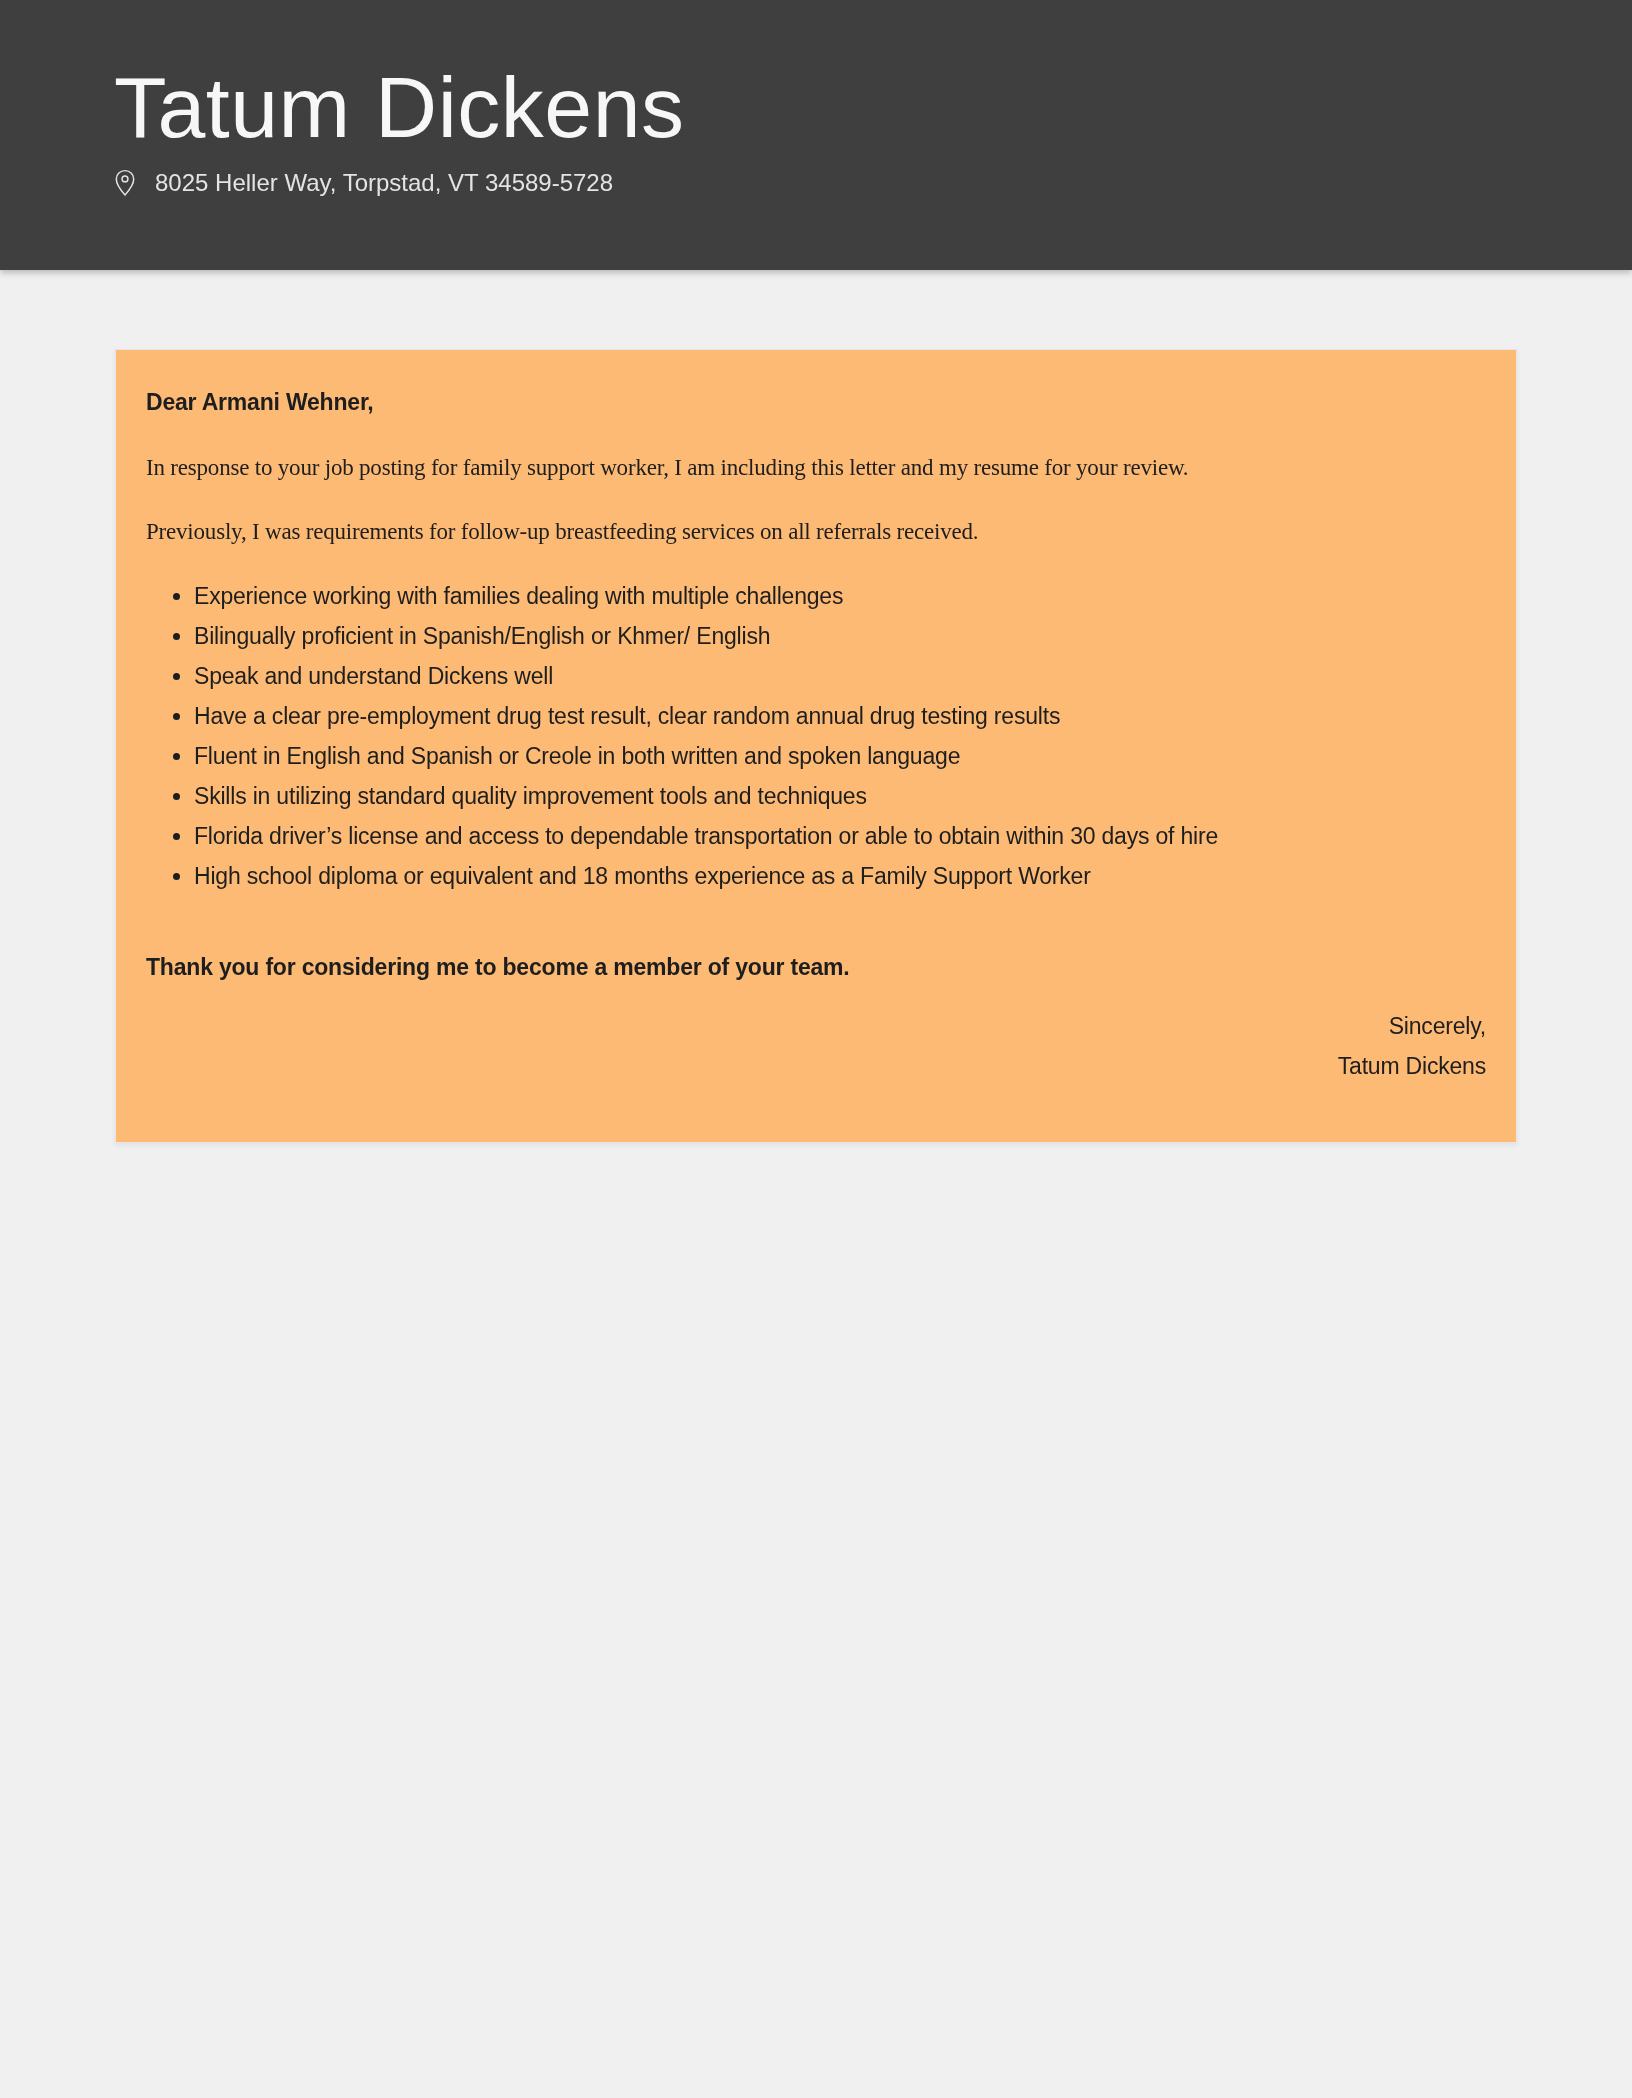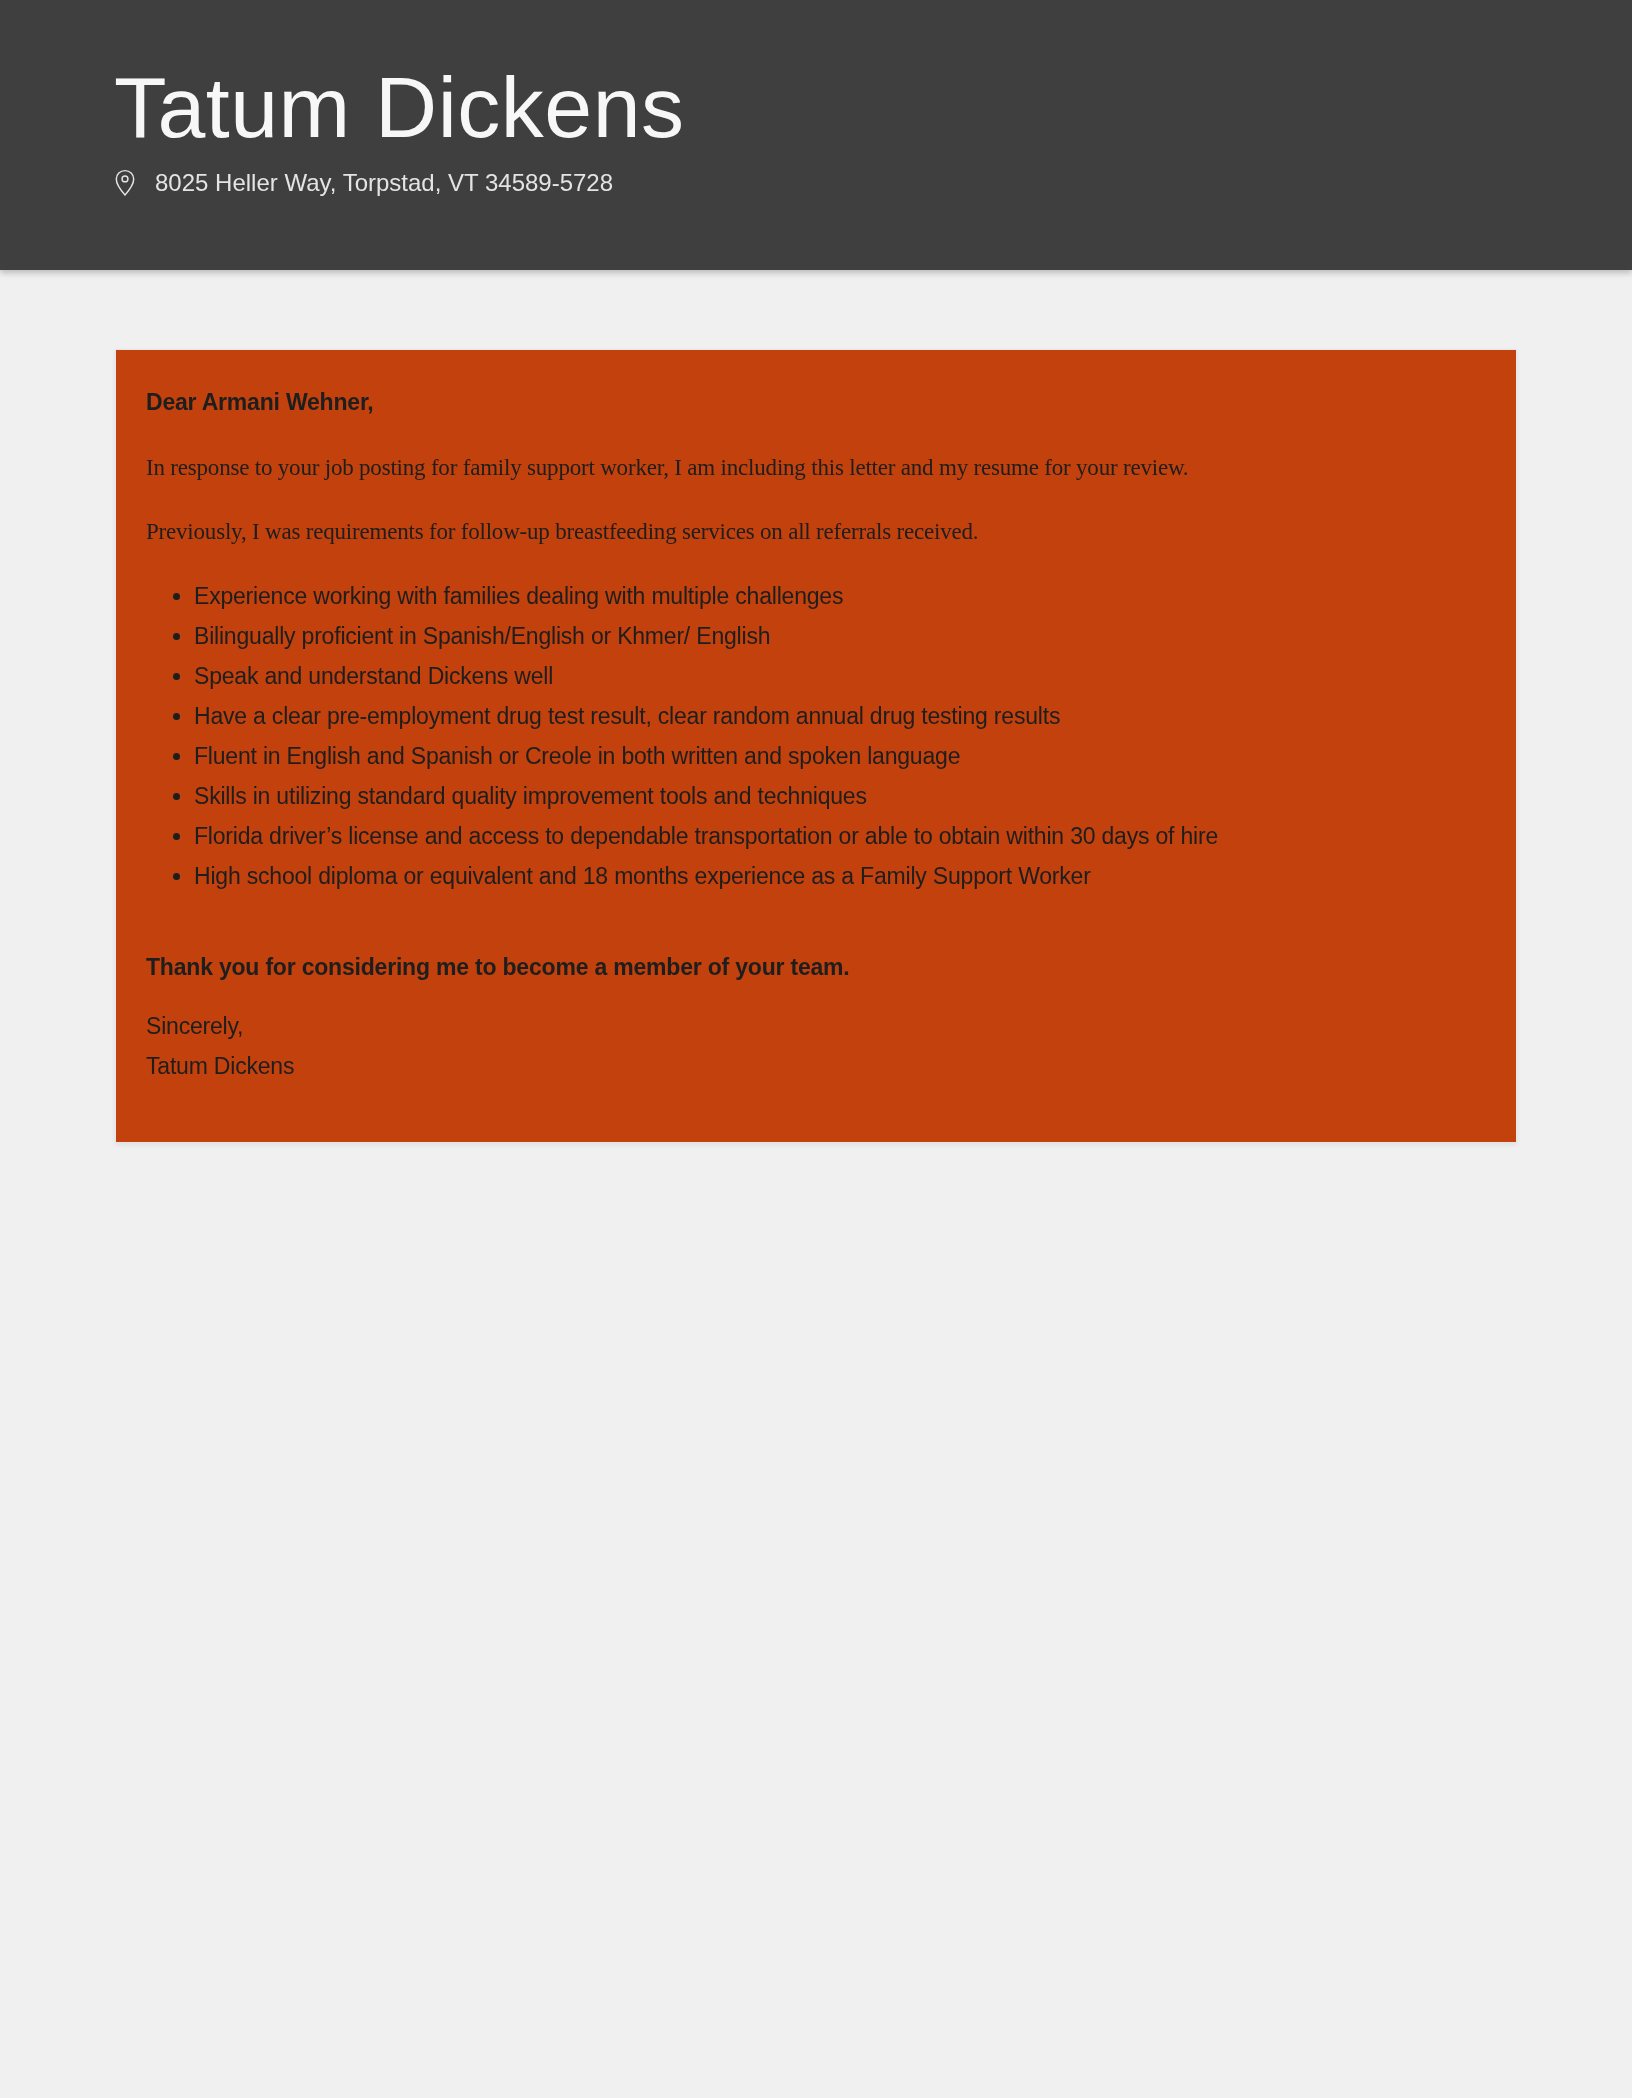--- a/index.html
+++ b/index.html
@@ -44,21 +44,21 @@
     display: inline-flex;
     width: 22px;
     height: 28px;
   }
   .pin-icon svg { width: 100%; height: 100%; }
 
   
   .letter-card {
     width: 1402px;
     margin: 79px auto 0;
-    background: #c2410c;
+    background: #fdba74;
     border: 1px solid #e6e6e9;
     box-shadow: 0 2px 5px rgba(0,0,0,0.07);
     padding: 32px 30px 56px;
     font-size: 23px;
     line-height: 40px;
     letter-spacing: -0.2px;
     color: #1e1e1e;
   }
   .letter-card p { margin: 0; }
   .greeting {
@@ -72,21 +72,21 @@
     padding-left: 48px;
     list-style: disc;
   }
   .requirements li {
     line-height: 40px;
   }
   .closing {
     font-weight: bold;
     margin-bottom: 19px !important;
   }
-  .signoff-block div { line-height: 40px; }
+  .signoff-block div { line-height: 40px; text-align: right; }
 </style>
 </head>
 <body>
 
 <header class="header">
   <h1>Tatum Dickens</h1>
   <div class="address-row">
     <span class="pin-icon">
       <svg viewBox="0 0 24 30" fill="none" xmlns="http://www.w3.org/2000/svg">
         <path d="M12 1.5c-5.25 0-9.5 4.1-9.5 9.2 0 6.9 9.5 17.3 9.5 17.3s9.5-10.4 9.5-17.3c0-5.1-4.25-9.2-9.5-9.2z" stroke="#e4e4e4" stroke-width="1.6"></path>

